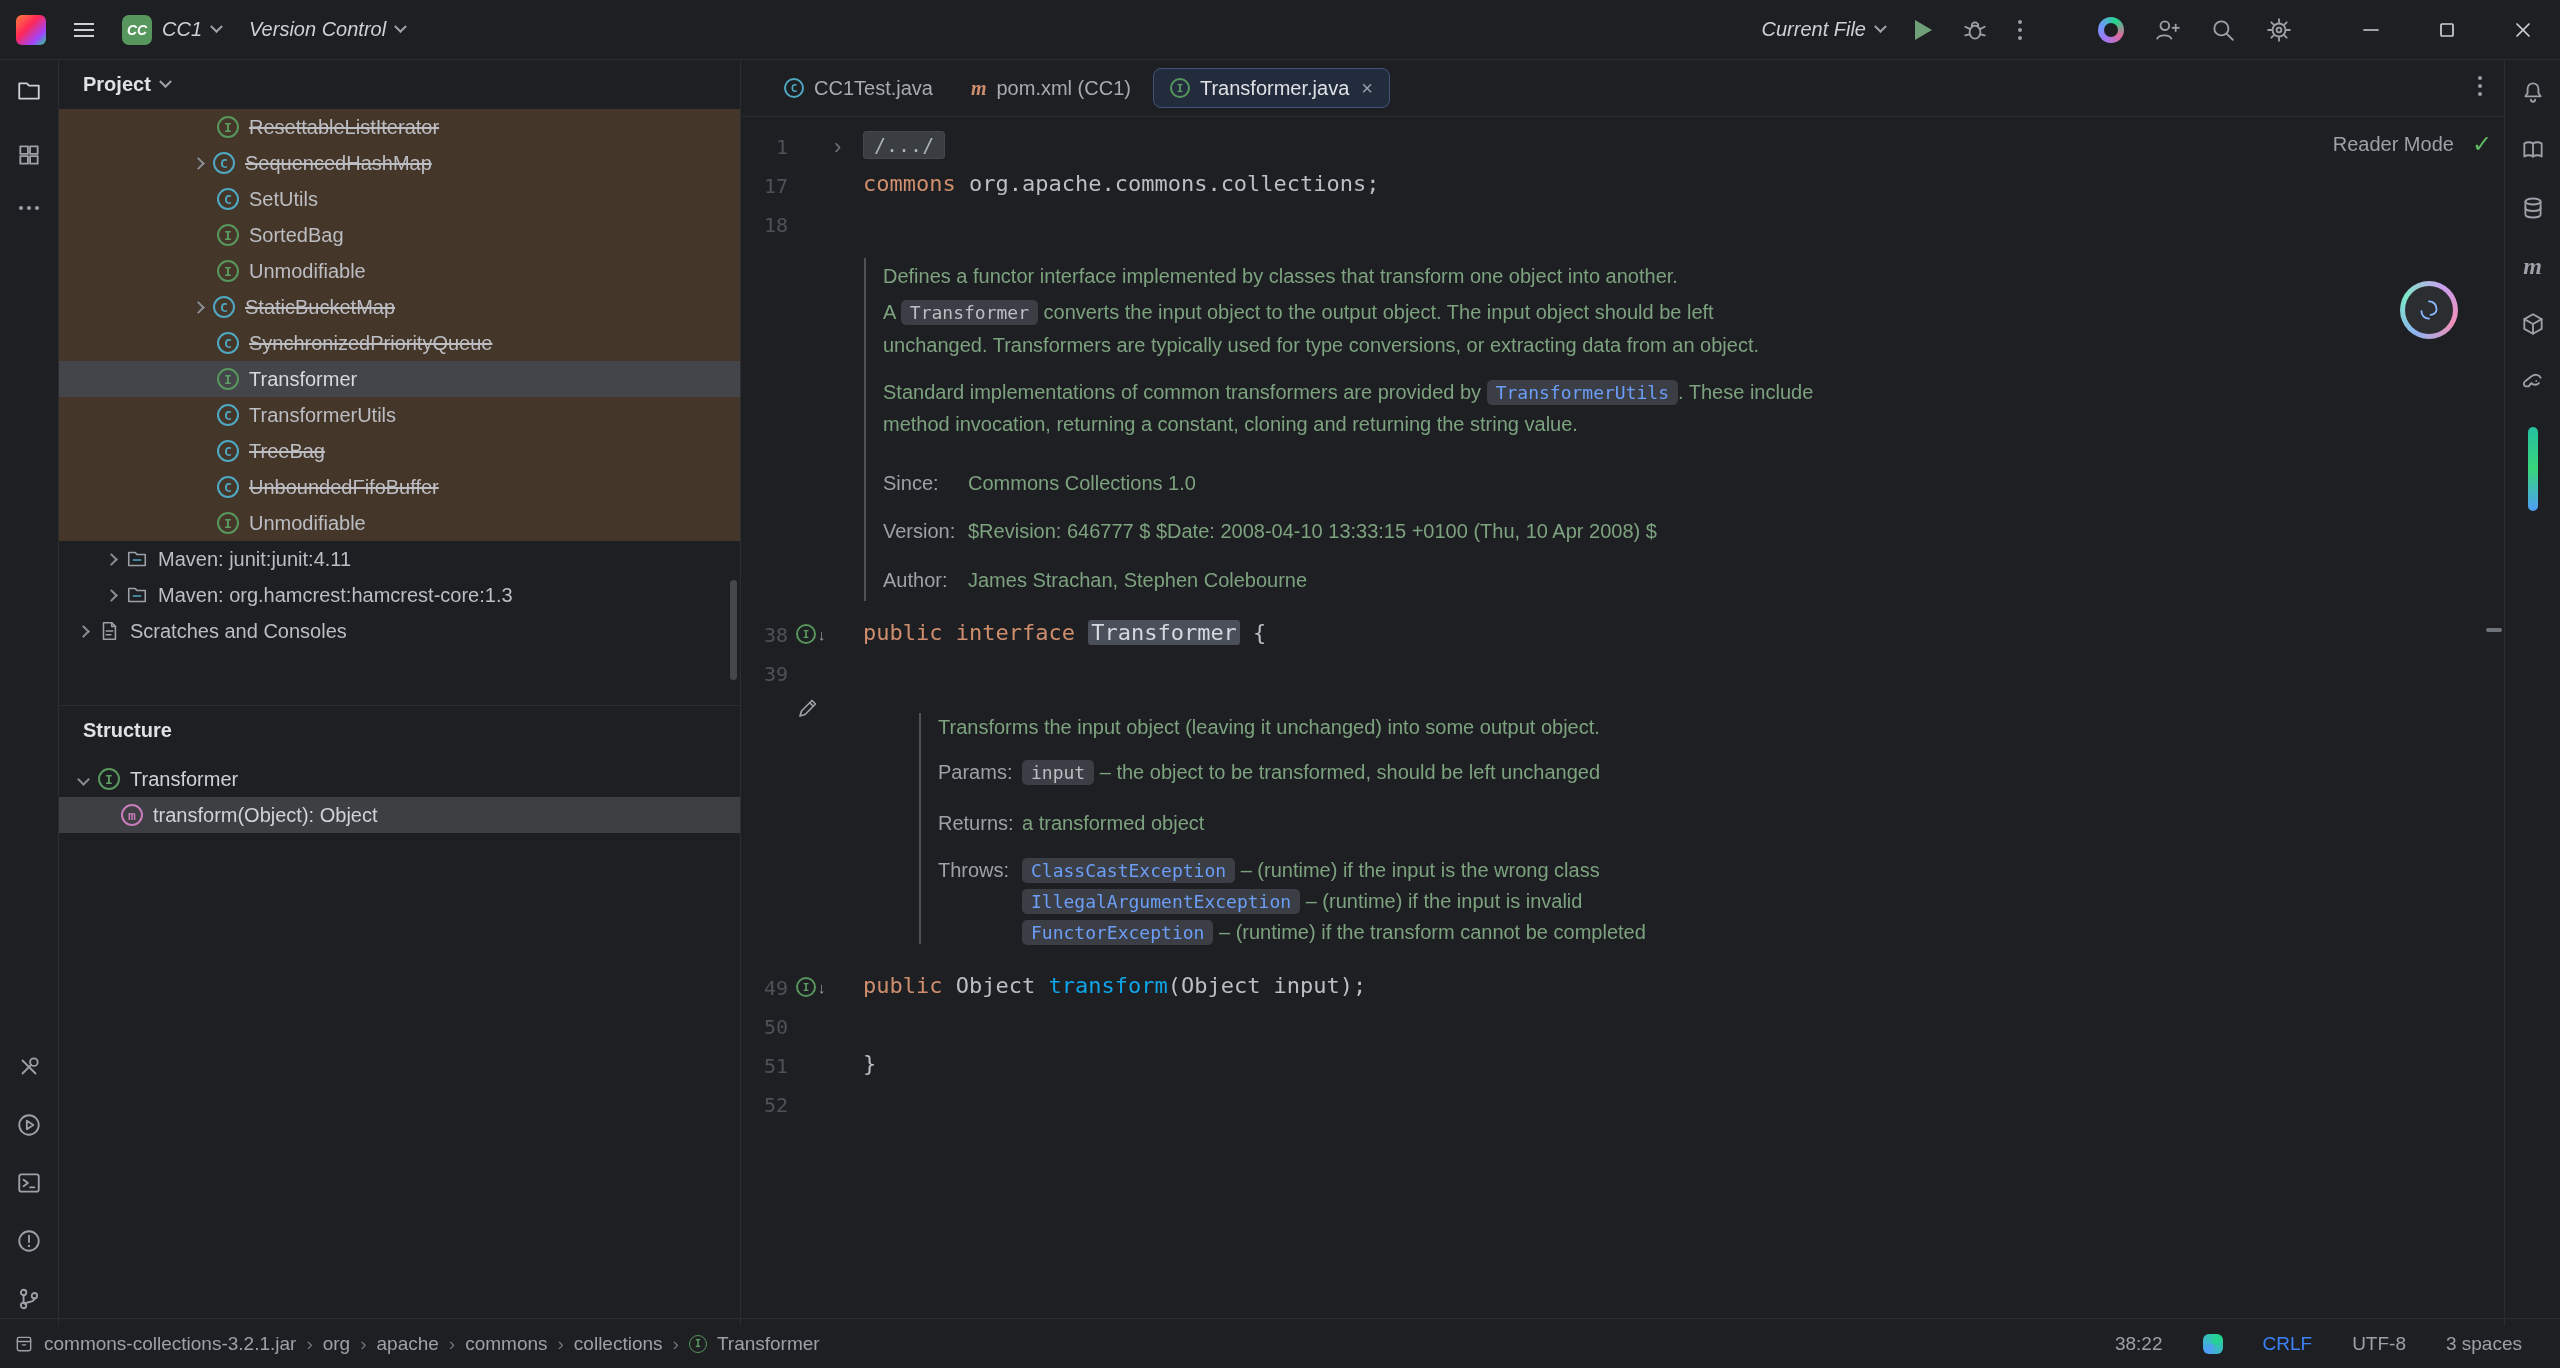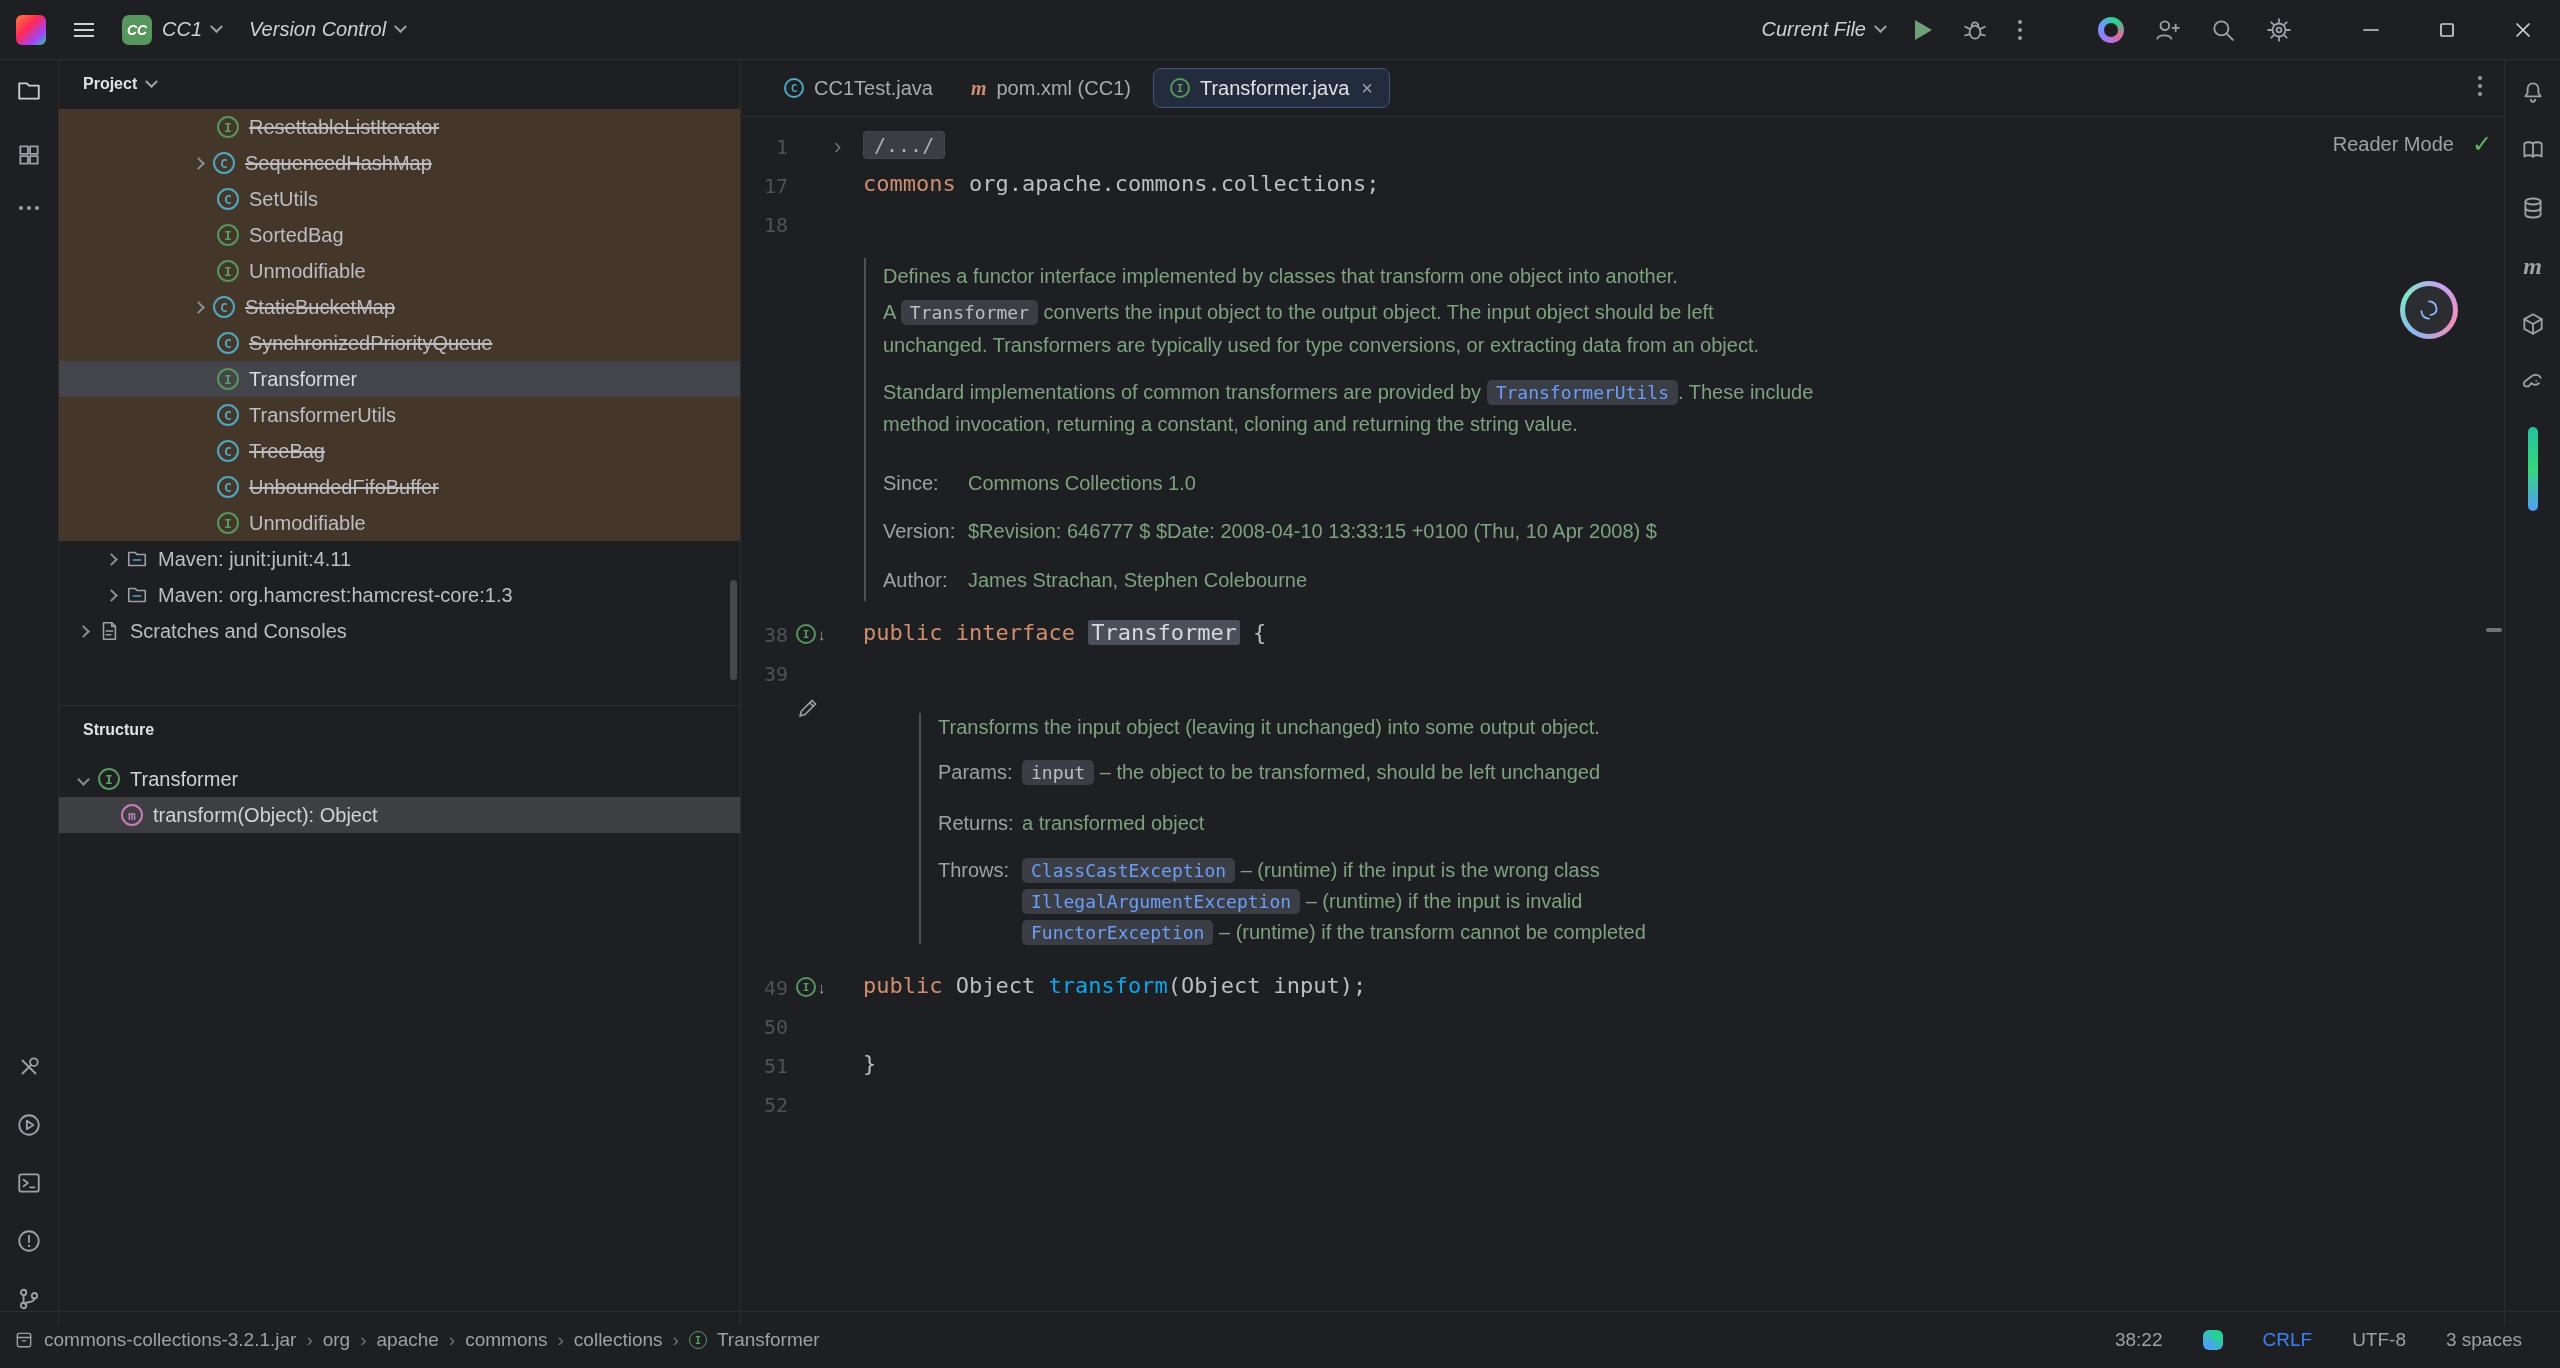--- a/index.html
+++ b/index.html
@@ -36,21 +36,21 @@
   .ls .grp.b{gap:32px;margin-top:auto;}
   
   .rs{position:absolute;right:0;top:60px;width:56px;bottom:42px;border-left:1px solid #2b2d31;
       display:flex;flex-direction:column;align-items:center;gap:32px;padding-top:19px;}
   .mser{font:italic 700 24px "Liberation Serif",serif;color:#9da0a8;line-height:26px;}
   .aipill{width:10px;height:84px;border-radius:6px;
           background:linear-gradient(180deg,#24c0a0,#37d67c,#4f9ef7);}
   
   .sp{position:absolute;left:59px;top:60px;width:682px;bottom:42px;border-right:1px solid #2b2d31;}
   .ph{position:absolute;left:0;right:0;height:48px;display:flex;align-items:center;gap:10px;
-      padding-left:24px;font-size:16px;font-weight:600;color:#dfe1e5;}
+      padding-left:24px;font-size:20px;font-weight:600;color:#dfe1e5;}
   .trw{position:absolute;left:0;right:0;height:36px;display:flex;align-items:center;gap:10px;font-size:20px;}
   .trw.dep{background:#45362a;}
   .trw.sel{background:#43454a;}
   .trw.sel2{background:#3d3f43;}
   .lvl3{padding-left:135px;} .lvl2{padding-left:48px;} .lvl1{padding-left:20px;}
   .tsp{width:13px;flex:0 0 13px;}
   .tch{width:9px;height:9px;flex:0 0 9px;border-right:2px solid #8a8d93;border-bottom:2px solid #8a8d93;
        transform:rotate(-45deg);}
   .tch.d{transform:rotate(45deg);}
   .ring{width:22px;height:22px;flex:0 0 22px;border-radius:50%;border:2px solid;display:inline-flex;
@@ -100,21 +100,21 @@
           font-size:20px;color:#9da0a8;}
   .okcheck{color:#5fb865;font-size:24px;font-weight:700;}
   .okcheck::before{content:"\2713";}
   .aifab{position:absolute;left:1658px;top:221px;width:58px;height:58px;border-radius:50%;
          background:conic-gradient(from 120deg,#f08fb8,#8fb4f0,#7de8c9,#c9a0f0,#f08fb8);
          display:flex;align-items:center;justify-content:center;}
   .aifab::after{content:"";position:absolute;inset:5px;border-radius:50%;background:#2b2d31;}
   .aifab svg{position:relative;z-index:1;}
   .foldmark{position:absolute;left:1744px;top:568px;width:16px;height:4px;border-radius:2px;background:#6f737a;}
   
-  .sb{position:absolute;left:0;right:0;bottom:0;height:57px;border-top:1px solid #2b2d31;
+  .sb{position:absolute;left:0;right:0;bottom:0;height:50px;border-top:1px solid #2b2d31;
       display:flex;align-items:center;justify-content:space-between;padding:0 38px 0 14px;
       font-size:19px;color:#9da0a8;}
   .crumbs{display:flex;align-items:center;gap:10px;}
   .sep{color:#6f737a;}
   .sep::before{content:"\203a";}
   .sbr{display:flex;align-items:center;gap:40px;}
   .dim{color:#3b82f6;}
   .aidot{width:20px;height:20px;border-radius:6px;
          background:conic-gradient(from 40deg,#21d789,#4f9ef7,#21d789);}
 </style>

